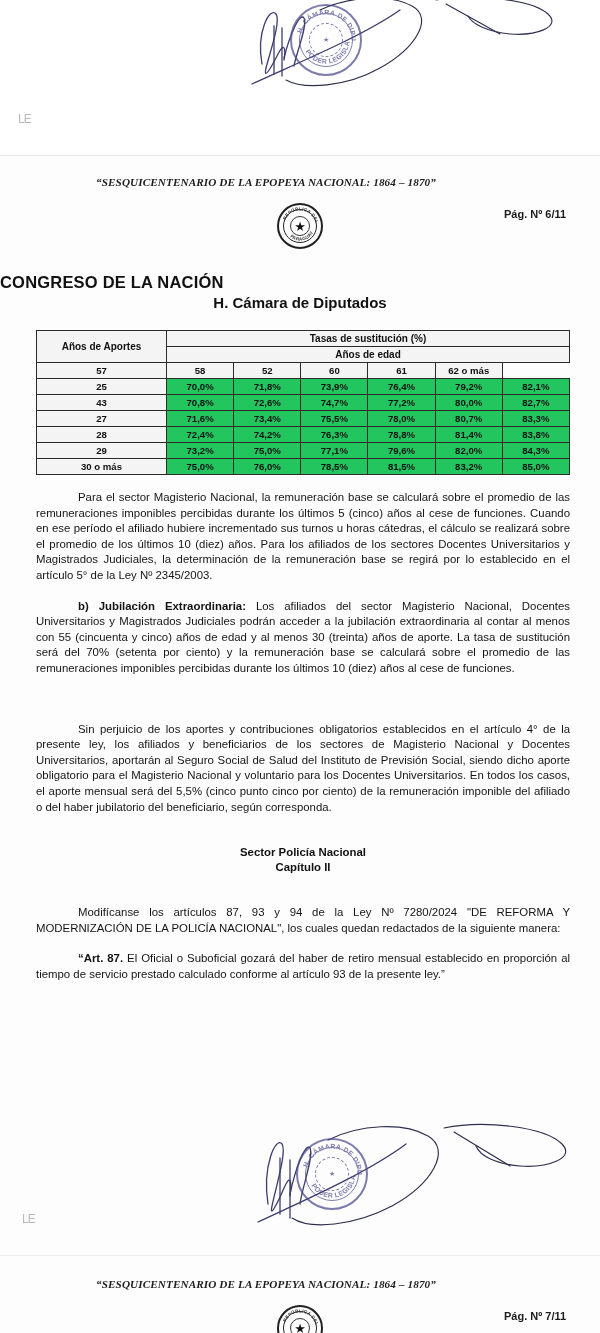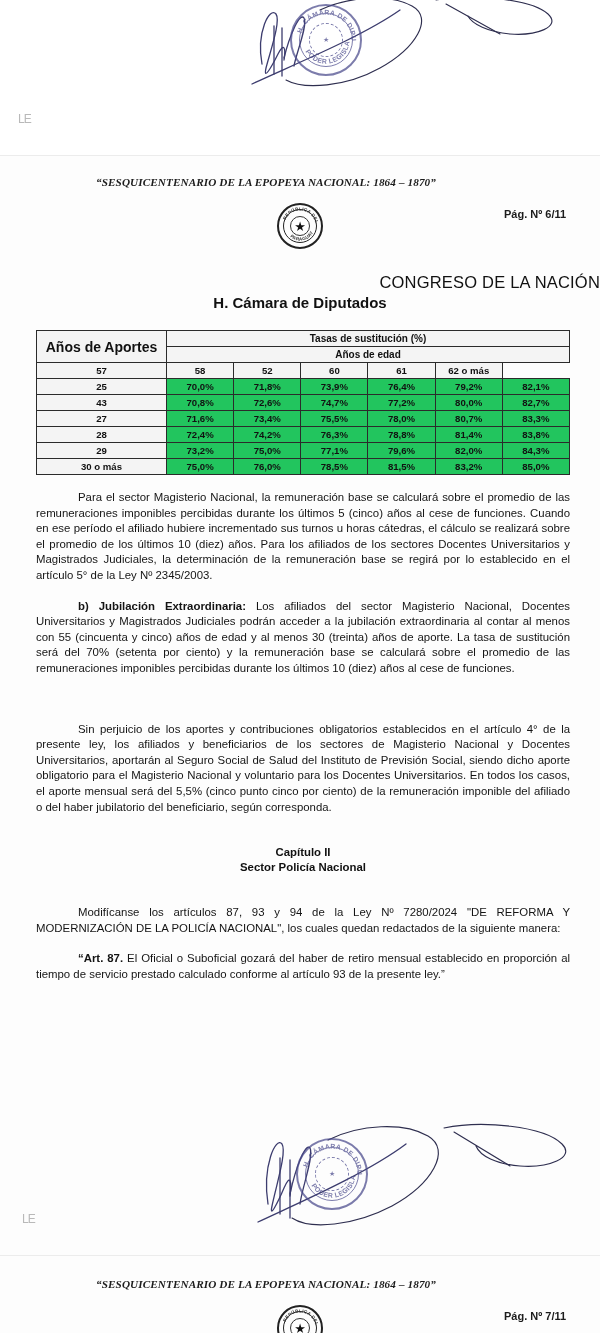--- a/index.html
+++ b/index.html
@@ -98,22 +98,22 @@
     background: #fff;
     display: flex; align-items: center; justify-content: center;
     font-size: 13px; color: #111; line-height: 1;
   }
   .coat-arc { position: absolute; left: 0; top: 0; width: 100%; height: 100%; }
   .coat-arc text { font-size: 5px; fill: #333; font-family: "Liberation Sans", sans-serif;
                    font-weight: bold; letter-spacing: .3px; }
 
   
   .org-title {
-    position: absolute; left: 0; width: 600px; text-align: right;
-    font-size: 16.5px; font-weight: normal; color: #111;
+    position: absolute; left: 0; width: 600px; text-align: left;
+    font-size: 16.5px; font-weight: bold; color: #111;
     letter-spacing: .2px;
   }
   .org-sub {
     position: absolute; left: 0; width: 600px; text-align: center;
     font-size: 15px; font-weight: bold; color: #111;
   }
 
   .doc-body { position: absolute; left: 36px; top: 330px; width: 534px; }
 
   
@@ -127,21 +127,21 @@
   table.rates th, table.rates td {
     border: 1px solid #2b2b2b;
     text-align: center;
     padding: 2px 1px;
     height: 15px;
     background: #f4f4f4;
     font-weight: bold;
   }
   table.rates td.val { background: #22c55e; }
   table.rates th.big { font-size: 10px; }
-  table.rates th.stub { width: 130px; font-size: 14px; }
+  table.rates th.stub { width: 130px; font-size: 10px; }
   table.rates td.stub { width: 130px; }
 
   
   p.para {
     margin: 0;
     font-size: 11.4px;
     line-height: 15.6px;
     text-align: justify;
     text-indent: 42px;
     color: #141414;
@@ -305,22 +305,22 @@
   <p class="spacer"></p>
 
 
   <p class="spacer"></p>
 
   <p class="para">Sin perjuicio de los aportes y contribuciones obligatorios establecidos en el artículo 4° de la presente ley, los afiliados y beneficiarios de los sectores de Magisterio Nacional y Docentes Universitarios, aportarán al Seguro Social de Salud del Instituto de Previsión Social, siendo dicho aporte obligatorio para el Magisterio Nacional y voluntario para los Docentes Universitarios. En todos los casos, el aporte mensual será del 5,5% (cinco punto cinco por ciento) de la remuneración imponible del afiliado o del haber jubilatorio del beneficiario, según corresponda.</p>
 
   <p class="spacer"></p>
   <p class="spacer"></p>
 
+  <p class="chapter">Sector Policía Nacional</p>
   <p class="chapter">Capítulo II</p>
-  <p class="chapter">Sector Policía Nacional</p>
 
   <p class="spacer"></p>
 
 
   <p class="spacer"></p>
 
   <p class="para">Modifícanse los artículos 87, 93 y 94 de la Ley Nº 7280/2024 "DE REFORMA Y MODERNIZACIÓN DE LA POLICÍA NACIONAL", los cuales quedan redactados de la siguiente manera:</p>
 
   <p class="spacer"></p>
 

